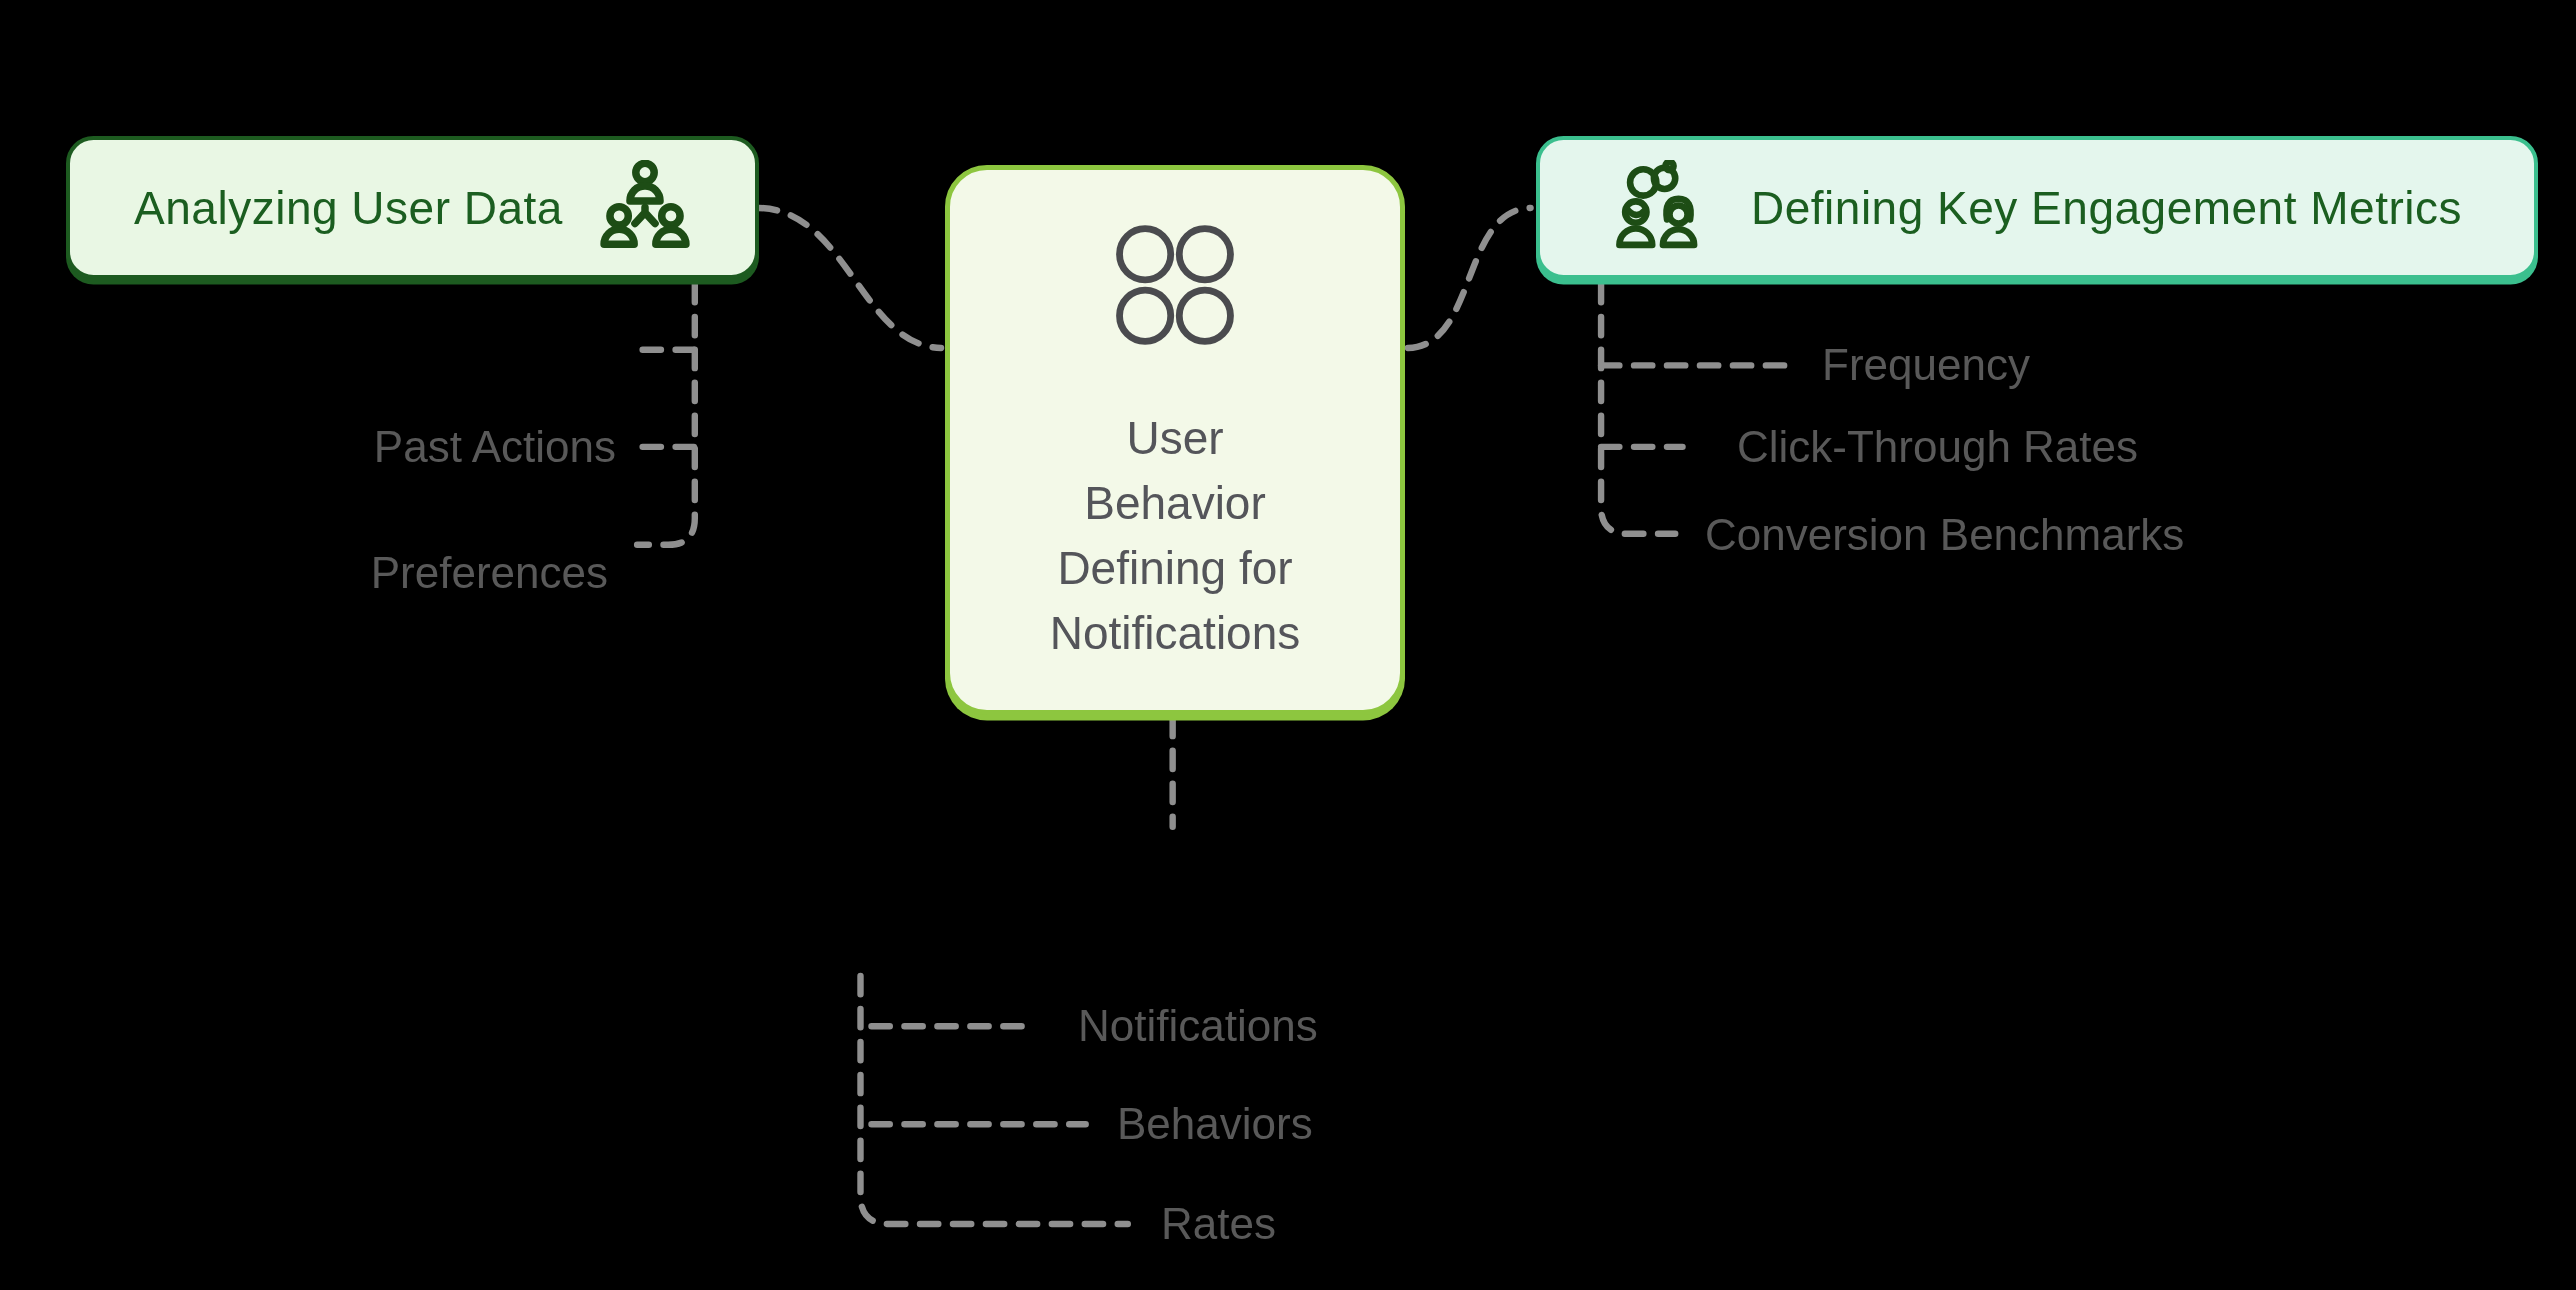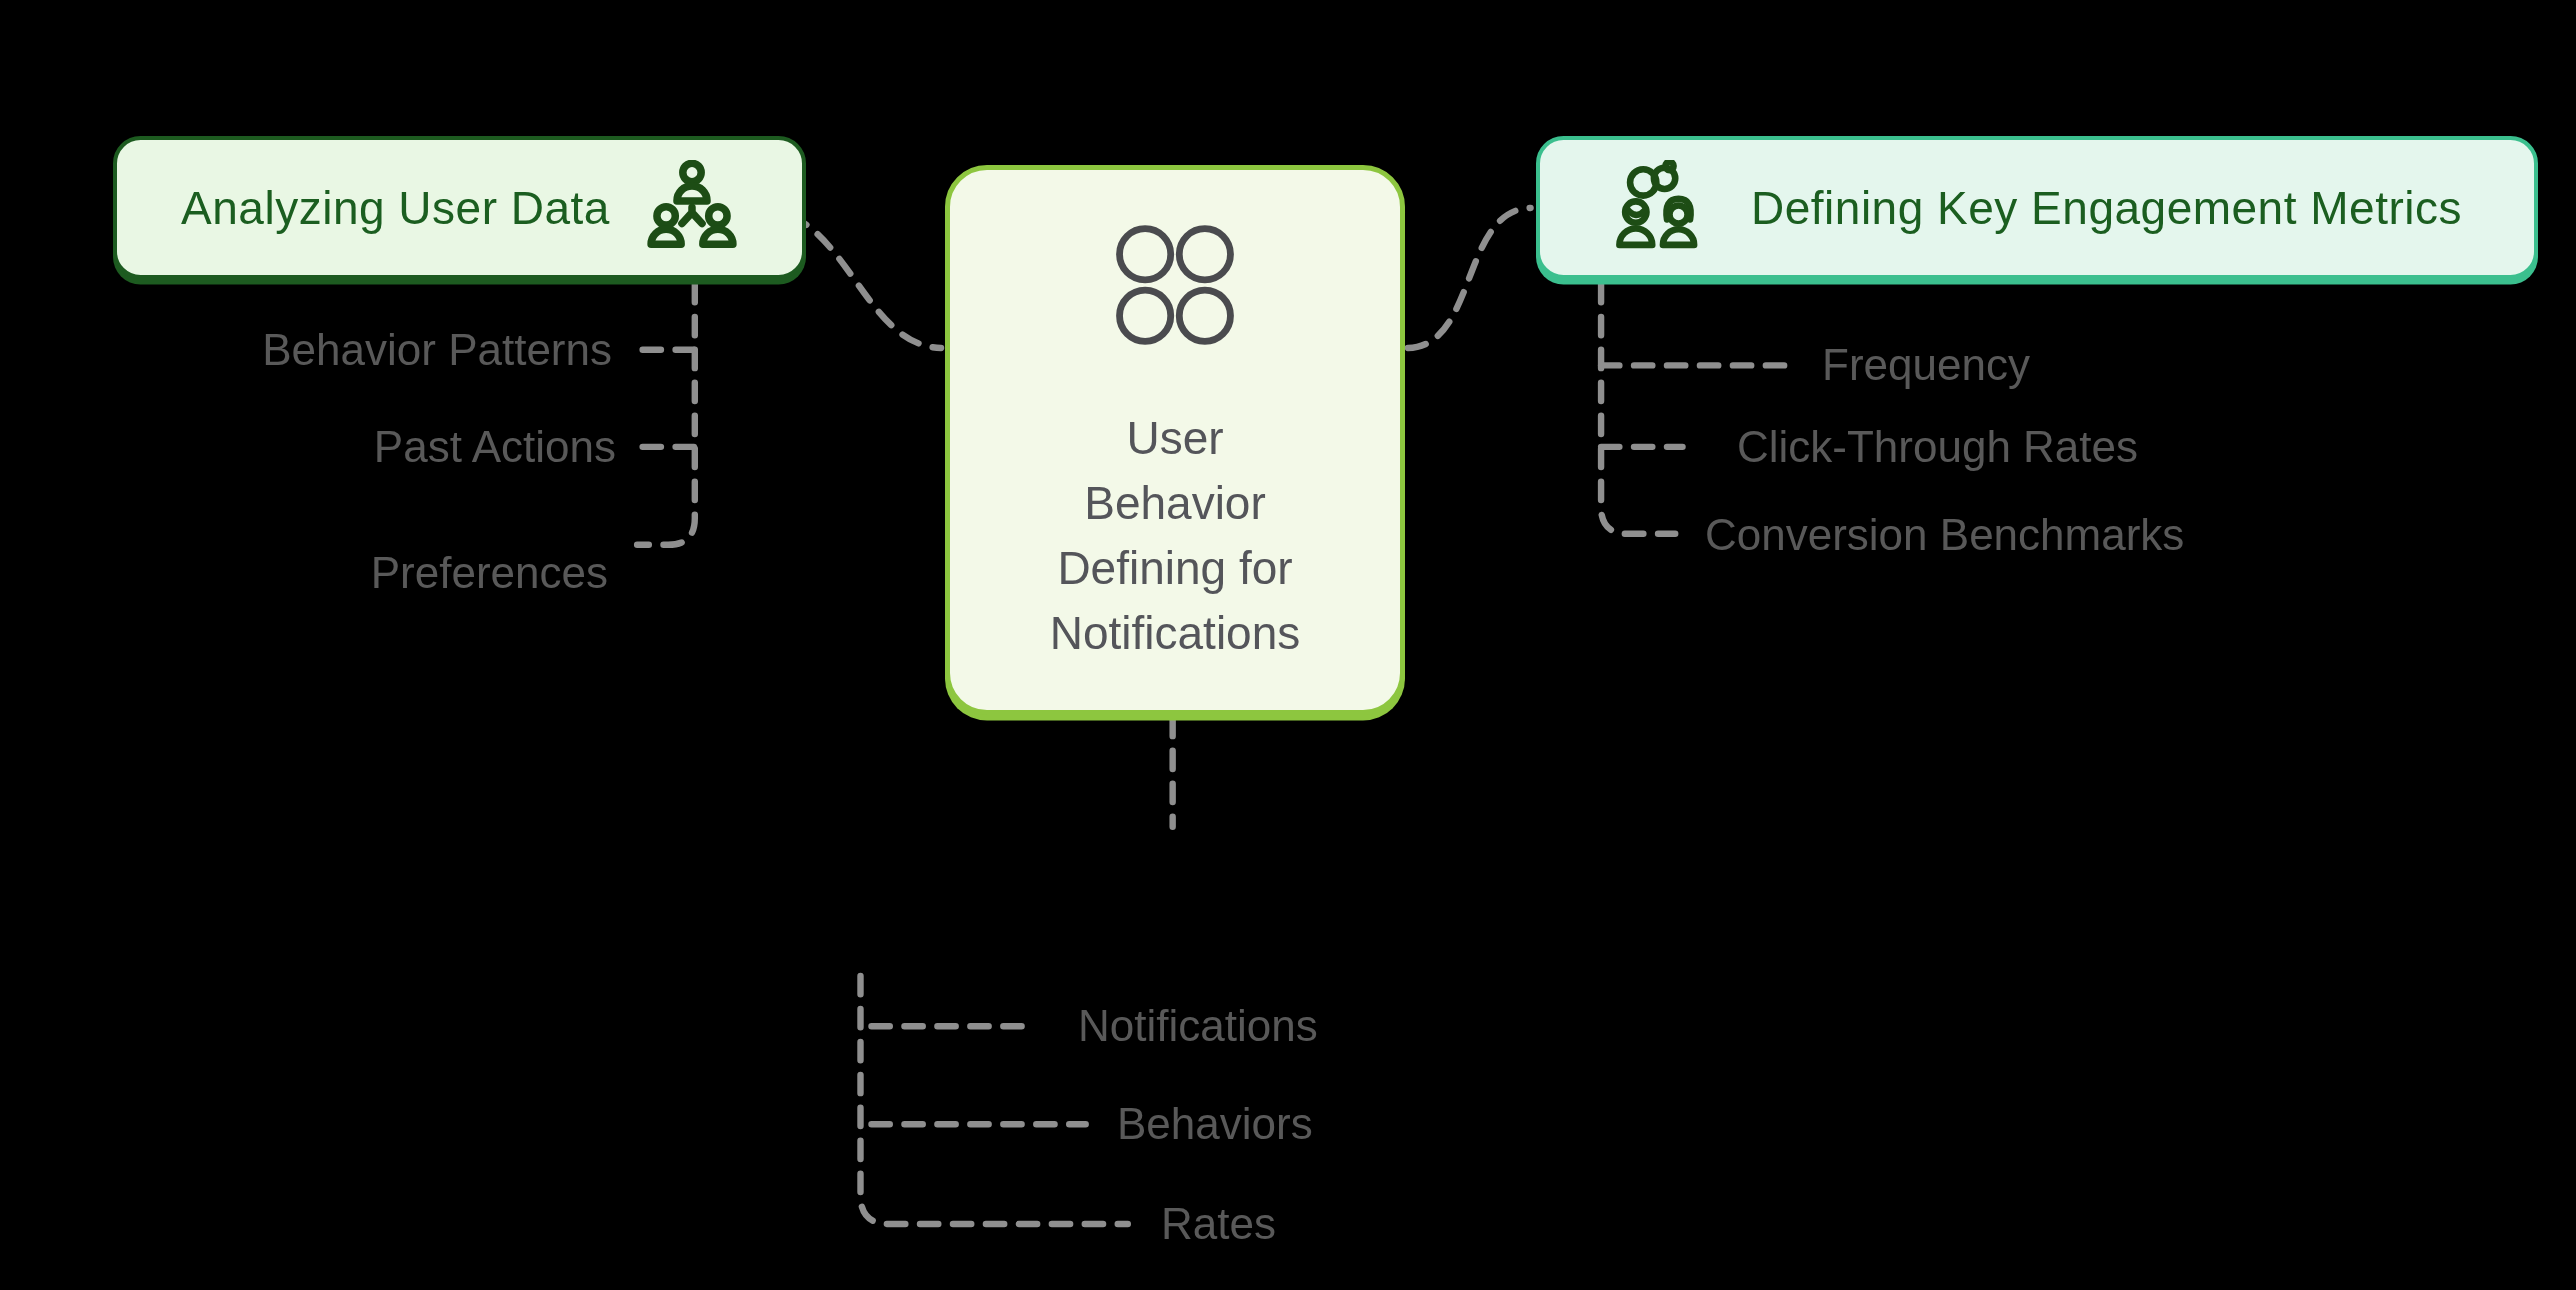--- a/index.html
+++ b/index.html
@@ -17,21 +17,21 @@
   }
   .node{
     position:absolute;box-sizing:border-box;
     display:flex;align-items:center;justify-content:center;
     white-space:nowrap;
     gap:26px;
   }
   .node-card{border-radius:27.5px;}
   .node-analyzing{
     left:66px;top:136px;width:693px;height:143px;gap:36px;
-    background:#e9f7e4;border:4.6px solid #1d5b20;box-shadow:0 5.5px 0 #1d5b20;margin-left:47px;
+    background:#e9f7e4;border:4.6px solid #1d5b20;box-shadow:0 5.5px 0 #1d5b20;
   }
   .node-metrics{
     left:1536px;top:136px;width:1002px;height:143px;gap:47px;
     background:#e4f6ed;border:4.6px solid #3bbf8e;box-shadow:0 5.5px 0 #3bbf8e;align-items:center;
   }
   .node-segmenting{
     left:794px;top:829px;width:756px;height:144px;gap:37px;
     background:#e9f7e4;border:4.6px solid #1d5b20;box-shadow:0 5.5px 0 #1d5b20;
   }
   .node-center{
@@ -128,21 +128,20 @@
         <path d="M9 103 A20 20 0 0 1 49 103 Z"></path>
         <path d="M67 72 Q63 47 81 47 Q99 47 95 72"></path>
         <circle cx="81" cy="66" r="11"></circle>
         <path d="M62 103 A19 19 0 0 1 100 103 Z"></path>
       </g>
     </svg>
     <span class="node-label">Defining Key Engagement Metrics</span>
   </div>
 
 
-  <div class="sub-label sub-behavior-patterns">Behavior Patterns</div>
   <div class="sub-label sub-past-actions">Past Actions</div>
   <div class="sub-label sub-preferences">Preferences</div>
 
   <div class="sub-label sub-frequency">Frequency</div>
   <div class="sub-label sub-click-through">Click-Through Rates</div>
   <div class="sub-label sub-conversion">Conversion Benchmarks</div>
 
   <div class="sub-label sub-demographics">Notifications</div>
   <div class="sub-label sub-behaviors">Behaviors</div>
   <div class="sub-label sub-intent">Rates</div>

